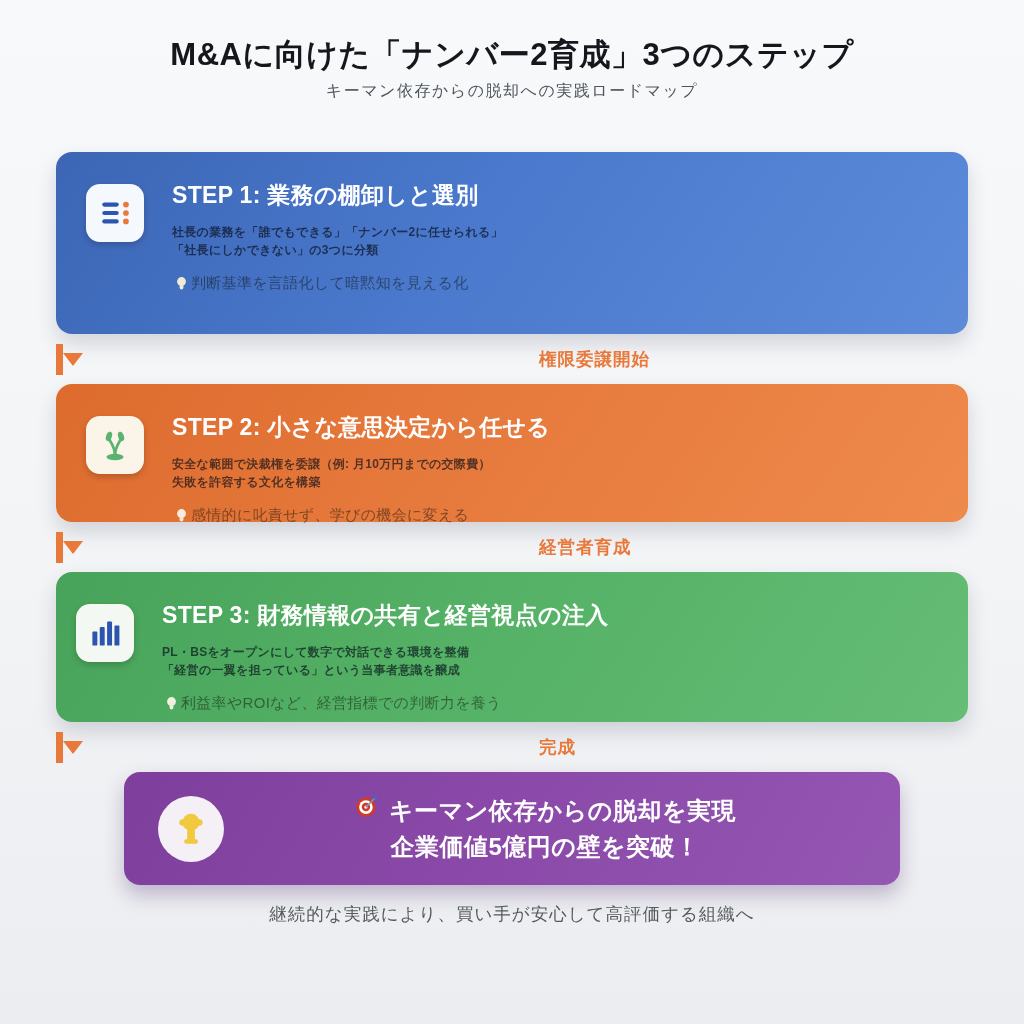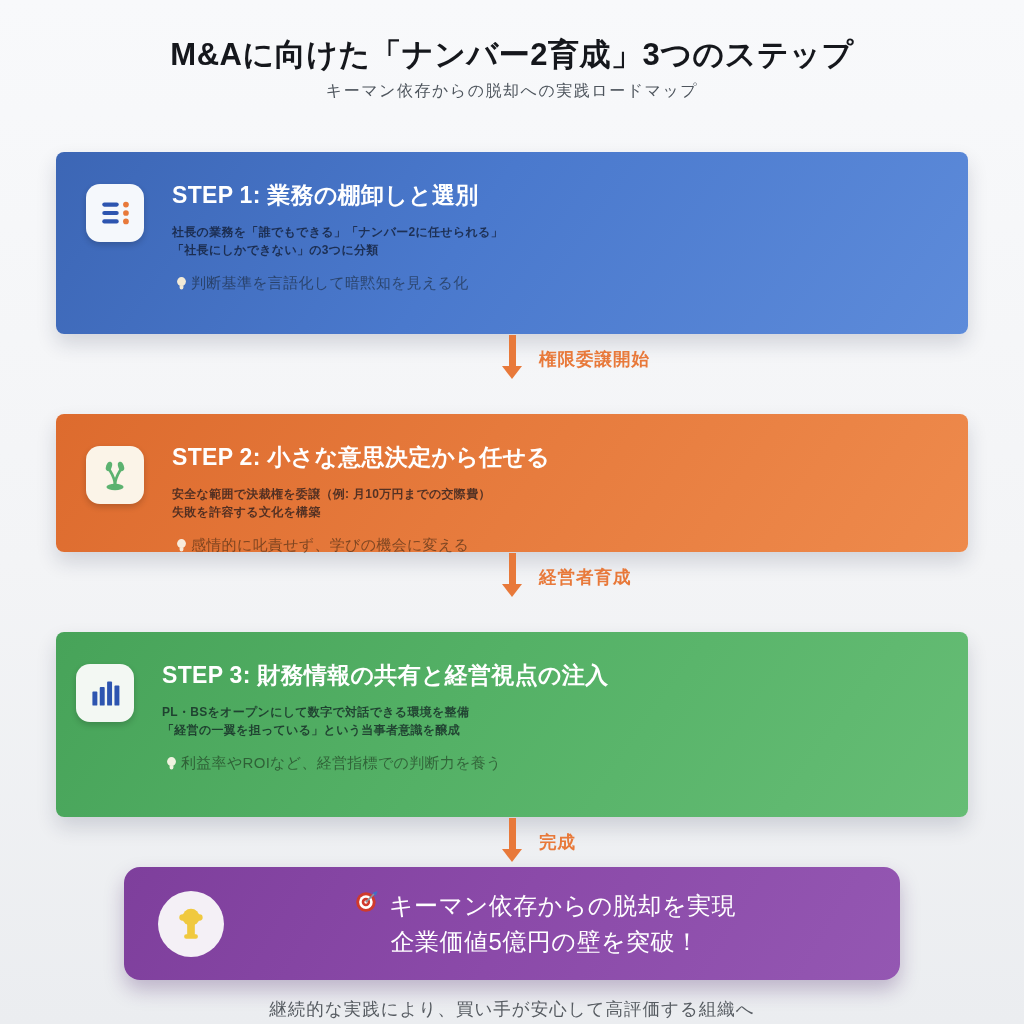--- a/index.html
+++ b/index.html
@@ -9,62 +9,61 @@
     width:1024px; height:1024px; position:relative; overflow:hidden;
     background:linear-gradient(180deg,#f8f9fb 0%,#f3f4f6 55%,#ebedf0 100%);
   }
   
   .header { text-align:center; padding-top:34px; }
   .main-title { font-size:31px; font-weight:bold; color:#15171c; letter-spacing:0.5px; }
   .main-subtitle { margin-top:5px; font-size:16px; color:#4e555d; letter-spacing:1.5px; }
   
   .stack { width:912px; margin:50px auto 0; }
   .card {
-    border-radius:8px; display:flex; gap:28px; align-items:flex-start;
+    border-radius:16px; display:flex; gap:28px; align-items:flex-start;
     padding:28px 34px 26px 30px; width:100%;
     box-shadow:0 10px 20px rgba(30,40,70,0.16);
-    margin-top:30px;
   }
   .card.blue   { height:182px; background:linear-gradient(125deg,#3c66b5 0%,#4a79cd 45%,#5d8bda 100%); }
   .card.orange { height:138px; background:linear-gradient(125deg,#dd6b2e 0%,#e67a3c 45%,#ee8a4c 100%); }
-  .card.green  { height:185px; background:linear-gradient(125deg,#47a359 0%,#54b166 45%,#66bd75 100%);padding-left:20px; }
+  .card.green  { height:150px; background:linear-gradient(125deg,#47a359 0%,#54b166 45%,#66bd75 100%);padding-left:20px; }
   .card-icon {
     width:58px; height:58px; border-radius:14px; flex-shrink:0; margin-top:4px;
     display:flex; align-items:center; justify-content:center;
     box-shadow:0 3px 6px rgba(0,0,0,0.18);
   }
   .icon-bg-white { background:#f5f8fc; }
   .icon-bg-cream { background:#fbf4e8; }
   .icon-bg-mint  { background:#f3f8f3; }
   .card-text { flex:1; }
   .step-title { font-size:23px; font-weight:bold; color:#ffffff; margin-bottom:12px; letter-spacing:0.3px; }
   .step-body {
     font-size:12px; line-height:1.5; color:rgba(8,12,24,0.66);
     white-space:pre-line; letter-spacing:0.3px;font-weight:bold;
   }
   .step-tip { margin-top:15px; display:flex; align-items:flex-start; 
     font-size:15px; color:rgba(10,12,6,0.47); letter-spacing:0.3px; }
   .step-tip svg { flex-shrink:0; }
   
-  .arrow-row { height:50px; position:relative; display:flex; flex-direction:column; align-items:center; }
+  .arrow-row { height:50px; position:relative; display:flex; flex-direction:row; align-items:center; }
   .arrow-line { width:7px; height:31px; background:#e8793a; margin-top:1px; }
   .arrow-head { width:0; height:0; border-left:10px solid transparent;
     border-right:10px solid transparent; border-top:13px solid #e8793a; }
   .arrow-label { position:absolute; left:calc(50% + 27px); top:13px;
     color:#e8793a; font-weight:bold; font-size:17.5px; letter-spacing:1px; }
   
   .goal {
     width:776px; height:113px; margin:0 auto; border-radius:16px;
     background:linear-gradient(120deg,#7e3f9c 0%,#8b4aa9 50%,#9457b2 100%);
     display:flex; align-items:center; padding:0 34px;
     box-shadow:0 10px 20px rgba(70,30,100,0.28);
   }
   .goal-icon { width:66px; height:66px; border-radius:50%; background:#f4f0f6;
     display:flex; align-items:center; justify-content:center; flex-shrink:0; }
-  .goal-text { flex:1; text-align:center; color:#ffffff; font-weight:normal;
+  .goal-text { flex:1; text-align:center; color:#ffffff; font-weight:bold;
     font-size:24px; line-height:1.5; letter-spacing:0.5px; }
   .goal-line1 { display:inline-flex; align-items:center; gap:9px; }
   
   .footer-note { text-align:center; margin-top:17px; font-size:17.5px;
     color:#565b61; letter-spacing:1px; }
 </style>
 </head>
 <body>
 
 <div class="canvas">

